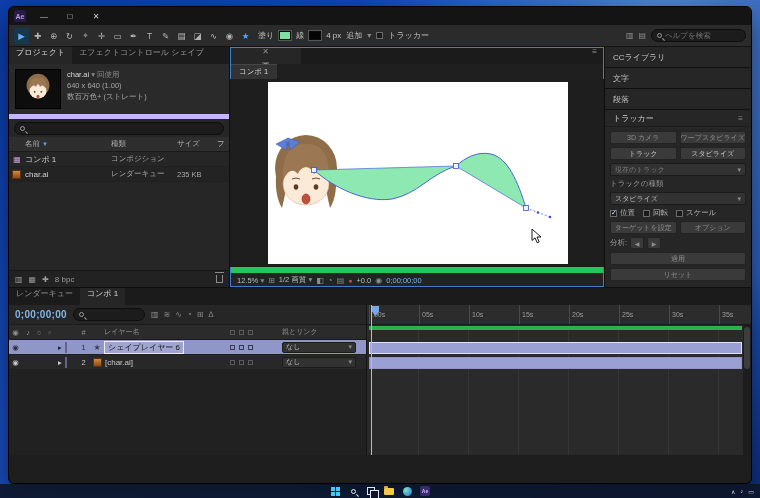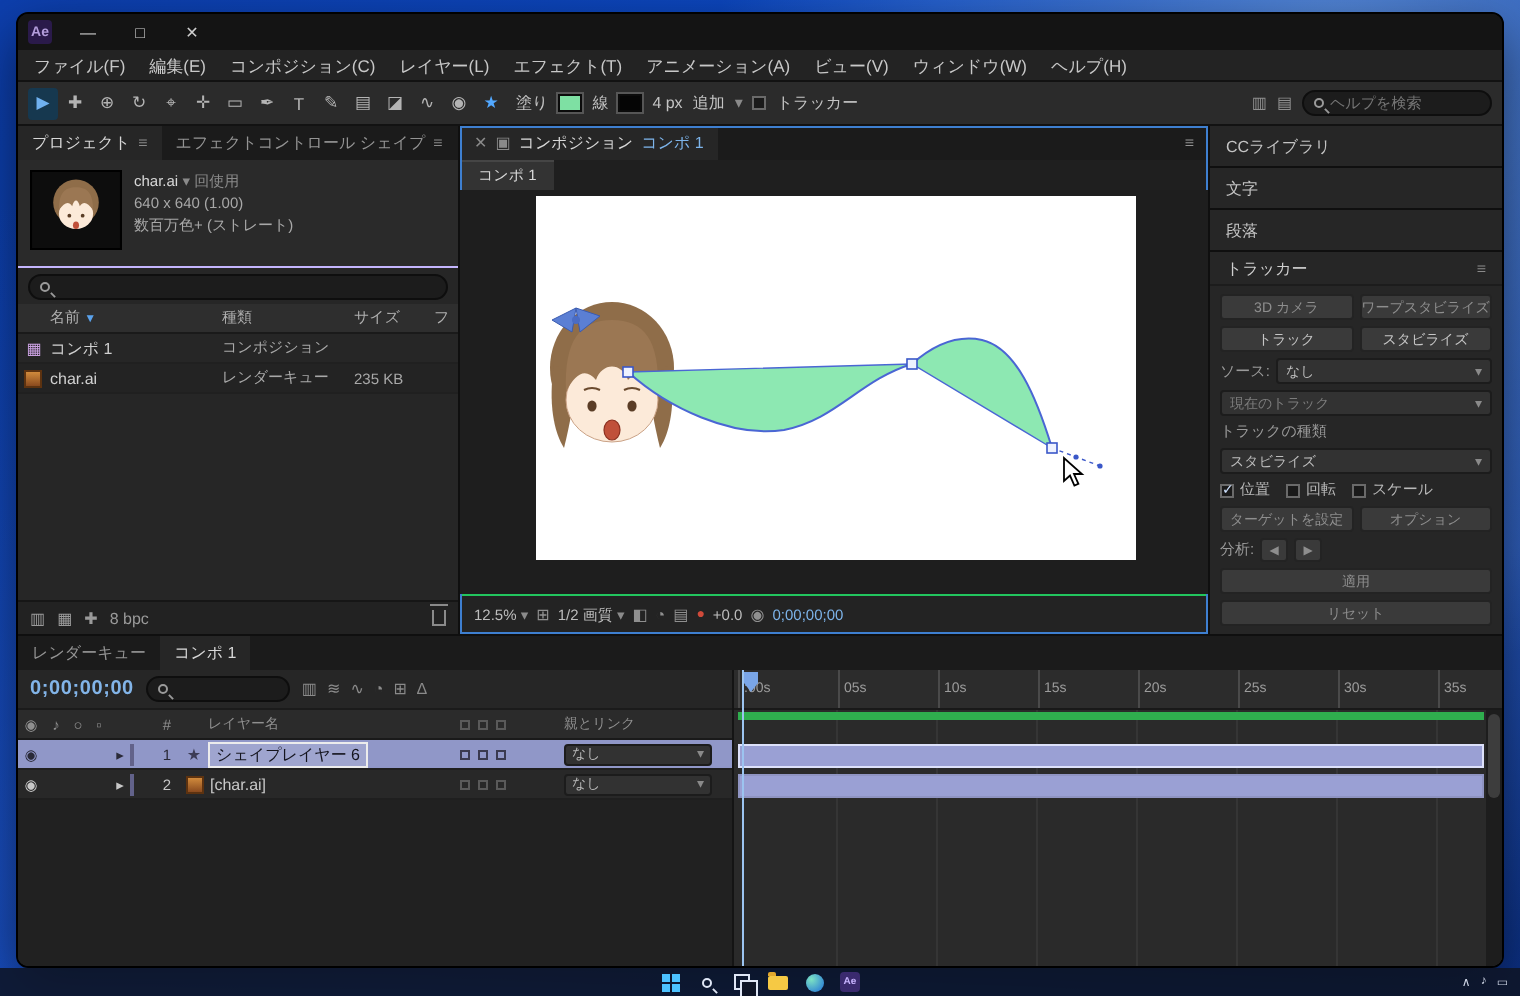--- a/index.html
+++ b/index.html
@@ -49,27 +49,27 @@
   .tb-spacer { flex:1; }
   .ws-icon { font-size:8px; color:#8f8f8f; }
   .searchbox { display:flex; align-items:center; gap:3px; background:#1c1c1c; border:1px solid #0e0e0e; border-radius:7px; height:13px; padding:0 5px; }
   .lens { width:5px; height:5px; border:1px solid #9a9a9a; border-radius:50%; position:relative; flex:0 0 5px; }
   .lens::after { content:""; position:absolute; width:3px; height:1px; background:#9a9a9a; transform:rotate(45deg); left:4px; top:5px; }
   .searchbox input { background:transparent; border:none; outline:none; color:#bbb; font-size:7.5px; width:75px; font-family:inherit; }
   
   .main { flex:0 0 240px; display:flex; gap:1px; background:#0f0f0f; }
   .panel { background:#262626; display:flex; flex-direction:column; overflow:hidden; }
   .tabbar { height:17px; flex:0 0 17px; background:#1b1b1b; display:flex; align-items:stretch; font-size:8px; color:#949494; }
-  .tab { display:flex; align-items:center; gap:4px; padding:0 7px; white-space:nowrap; }
+  .tab { display:flex; align-items:center; gap:4px; padding:0 7px; white-space:nowrap;flex-direction:column; }
   .tab.active { background:#262626; color:#d8d8d8; }
   .tab .mglyph { color:#8a8a8a; }
   .dim { color:#8a8a8a; }
   
   .project { width:220px; flex:0 0 220px; }
-  .preview { flex:0 0 54px; display:flex; gap:6px; padding:5px 6px; border-bottom:1px solid #c4b5fd; background:#2a2a2a; }
+  .preview { flex:0 0 54px; display:flex; gap:6px; padding:5px 6px; border-bottom:5px solid #c4b5fd; background:#2a2a2a; }
   .thumb { width:46px; height:40px; background:#0d0d0d; border:1px solid #000; flex:0 0 46px; }
   .pv-info { font-size:7.5px; color:#a8a8a8; line-height:11px; overflow:hidden; white-space:nowrap; }
   .pv-name { color:#d8d8d8; }
   .proj-search { flex:0 0 18px; display:flex; align-items:center; padding:2px 5px; }
   .proj-search .searchbox { width:100%; }
   .p-grid { display:grid; grid-template-columns:16px 1fr 66px 40px 12px; align-items:center; }
   .p-head { flex:0 0 15px; background:#2e2e2e; border-bottom:1px solid #1a1a1a; font-size:7.5px; color:#b0b0b0; }
   .p-row { height:15px; border-bottom:1px solid #202020; font-size:8px; color:#d0d0d0; }
   .p-rows > div:nth-of-type(2n) { background:#232323; }
   .p-icon { font-size:8px; color:#c9a0e0; text-align:center; }
@@ -79,21 +79,21 @@
   .p-footer { flex:0 0 17px; background:#222; border-top:1px solid #161616; display:flex; align-items:center; gap:6px; padding:0 6px; font-size:8px; color:#9a9a9a; }
   .trash { width:7px; height:8px; border:1px solid #8a8a8a; border-top:none; position:relative; margin-left:2px; }
   .trash::before { content:""; position:absolute; top:-3px; left:-2px; right:-2px; height:1px; background:#8a8a8a; }
   .sort-blue { color:#5aa2ec; font-size:6px; }
   
   .comp { flex:1; outline:1px solid #3e7fd0; outline-offset:-1px; }
   .minitabs { flex:0 0 15px; background:#1f1f1f; display:flex; align-items:stretch; font-size:7.5px; }
   .minitab { background:#333; color:#d8d8d8; display:flex; align-items:center; padding:0 9px; border-top:1px solid #454545; }
   .viewer { flex:1; position:relative; background:#1e1e1e; }
   .canvas { position:absolute; left:38px; top:3px; width:300px; height:182px; background:#fff; }
-  .comp-bottom { flex:0 0 20px; background:#232323; border-top:1px solid #22c55e; display:flex; align-items:center; gap:4px; padding:0 7px; font-size:7.5px; color:#bdbdbd; }
+  .comp-bottom { flex:0 0 20px; background:#232323; border-top:6px solid #22c55e; display:flex; align-items:center; gap:4px; padding:0 7px; font-size:7.5px; color:#bdbdbd; }
   .cb-ico { color:#8f8f8f; font-size:8px; }
   .exp-dot { color:#d04a3a; font-size:7px; }
   .comp-tc { color:#7db4ea; }
   
   .rightcol { width:146px; flex:0 0 146px; display:flex; flex-direction:column; gap:1px; background:#0f0f0f; }
   .collapsed-panel { flex:0 0 20px; background:#262626; display:flex; align-items:center; padding:0 8px; font-size:8px; color:#c4c4c4;text-align:center; }
   .tracker { flex:1; }
   .tracker-head { flex:0 0 17px; display:flex; align-items:center; justify-content:space-between; padding:0 8px; font-size:8px; color:#d0d0d0; background:#262626; border-bottom:1px solid #1c1c1c; }
   .tracker-body { padding:4px 5px; display:flex; flex-direction:column; gap:3px; font-size:7.5px; }
   .trk-row { display:flex; gap:3px; align-items:center; }
@@ -162,32 +162,20 @@
 <div class="desktop">
   <div class="window">
 
     <div class="titlebar">
       <span class="ae-badge">Ae</span>
       <span class="wbtn">—</span>
       <span class="wbtn">□</span>
       <span class="wbtn">✕</span>
     </div>
 
-    <div class="menubar">
-
-    <span class="menu-item">ファイル(F)</span>
-        <span class="menu-item">編集(E)</span>
-        <span class="menu-item">コンポジション(C)</span>
-        <span class="menu-item">レイヤー(L)</span>
-        <span class="menu-item">エフェクト(T)</span>
-        <span class="menu-item">アニメーション(A)</span>
-        <span class="menu-item">ビュー(V)</span>
-        <span class="menu-item">ウィンドウ(W)</span>
-        <span class="menu-item">ヘルプ(H)</span>
-      </div>
 
     <div class="toolbar">
       <div class="tools">
 
           <span class="tool active">
             <span class="tool-glyph">▶</span>
           </span>
 
           <span class="tool">
             <span class="tool-glyph">✚</span>
@@ -420,27 +408,20 @@
             <div class="trk-row">
 
             <span class="trk-btn">3D カメラ</span>
                 <span class="trk-btn">ワープスタビライズ</span>
               </div>
             <div class="trk-row">
 
             <span class="trk-btn en">トラック</span>
                 <span class="trk-btn en">スタビライズ</span>
               </div>
-            <div class="trk-row">
-              <span class="trk-label">ソース:</span>
-              <span class="trk-drop">
-                <span>なし</span>
-                  <span class="dim">▾</span>
-              </span>
-            </div>
             <div class="trk-row">
               <span class="trk-drop dis">
                 <span>現在のトラック</span>
                   <span class="dim">▾</span>
               </span>
             </div>
             <div class="trk-row">
               <span class="trk-label">トラックの種類</span>
             </div>
             <div class="trk-row">

